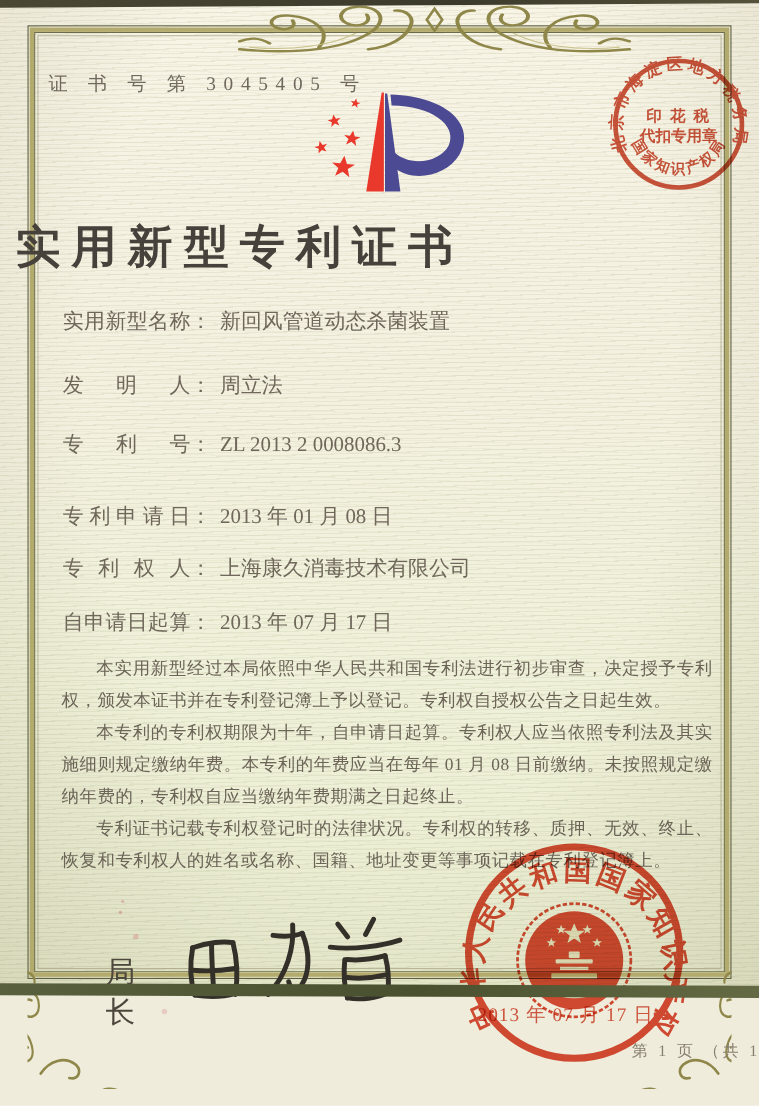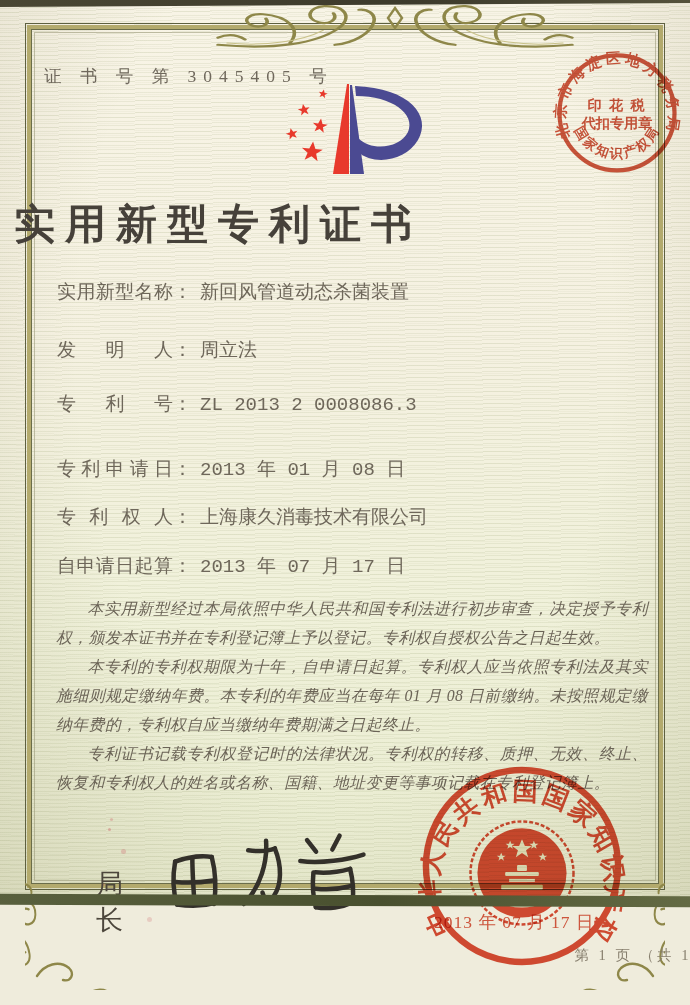--- a/index.html
+++ b/index.html
@@ -23,26 +23,26 @@
      box-shadow:inset 0 0 0 1px #6b6d4a;}
   .frame .f3{position:absolute;inset:8px;border:1px solid rgba(150,148,115,.55);}
   .orn path{stroke:#8e8749;fill:none;stroke-width:2.4;stroke-linecap:round;}
   .orn .hl{stroke:#c9c28a;stroke-width:1.1;}
   
   .cert-no{position:absolute;left:44px;top:64px;font-size:17.5px;color:#6f685c;
      letter-spacing:7px;}
   .title{position:absolute;left:0;top:183px;width:100%;margin:14px;
      font-size:41px;font-weight:600;color:#46413a;letter-spacing:10px;}
   .fields{position:absolute;left:57px;top:271px;right:40px;color:#6e675a;font-size:19px;}
-  .frow{position:absolute;left:0;white-space:nowrap;font-family:Liberation Mono, monospace;}
+  .frow{position:absolute;left:0;white-space:nowrap;}
   .frow .lbl{display:inline-block;width:116px;text-align:justify;text-align-last:justify;}
   .frow .col{margin-right:8px;}
   .paras{position:absolute;left:56px;top:594px;width:592px;color:#6b6457;
      font-size:15.8px;line-height:1.84;text-align:justify;}
-  .paras p{margin:0;text-indent:2em;letter-spacing:.5px;font-style:italic;}
+  .paras p{margin:0;text-indent:2em;letter-spacing:.5px;}
   .sig-row{position:absolute;left:96px;top:838px;height:100px;}
   .sig-title{position:absolute;left:0;top:28px;font-size:27px;color:#4c463c;letter-spacing:5px;}
   .sig-svg{position:absolute;left:66px;top:-12px;}
   .sig-svg path{stroke:#33302a;stroke-width:4.4;fill:none;stroke-linecap:round;stroke-linejoin:round;}
   .speckles{position:absolute;left:108px;top:828px;width:3px;height:3px;border-radius:50%;
      background:rgba(205,90,100,.4);
      box-shadow:14px 22px 0 1px rgba(205,90,100,.28), -6px 55px 0 0 rgba(205,90,100,.25),
         40px 90px 0 1px rgba(205,90,100,.22), 2px -10px 0 0 rgba(205,90,100,.3);}
   
   .stamp{position:absolute;left:551px;top:46px;mix-blend-mode:multiply;opacity:.93;}

